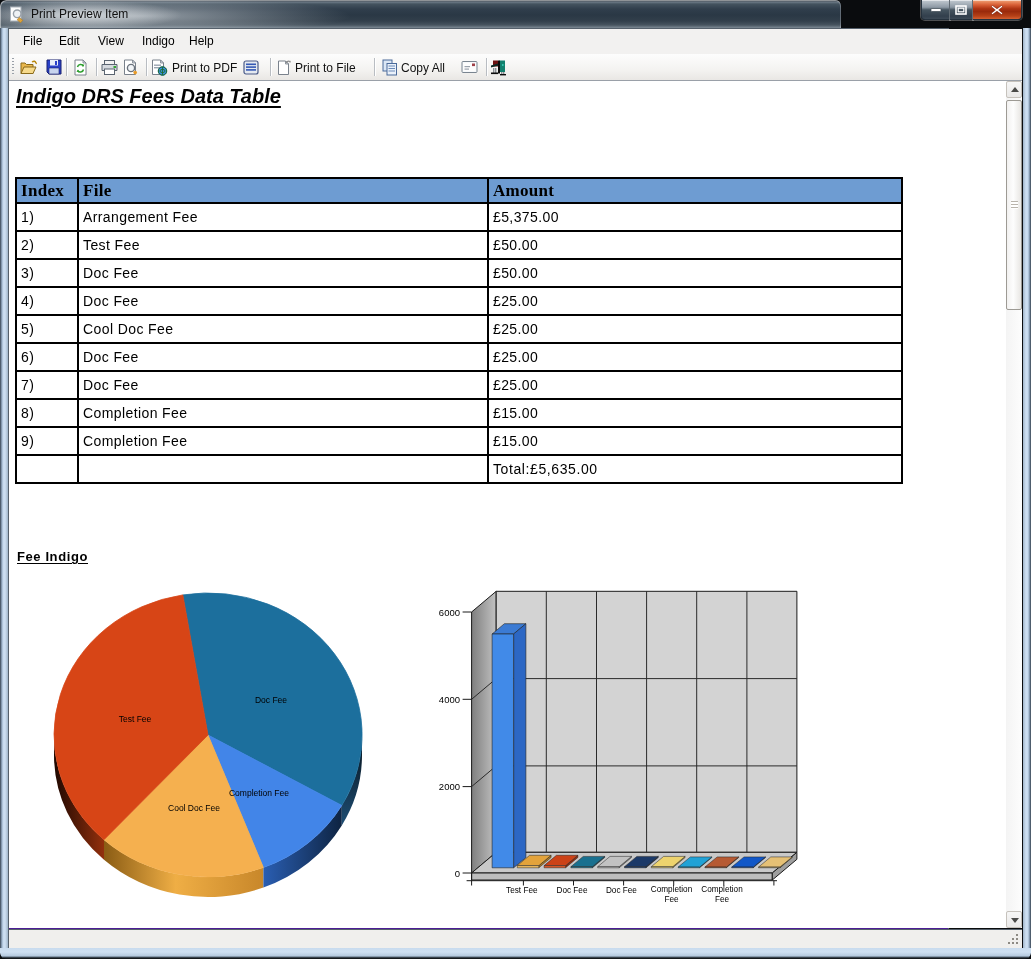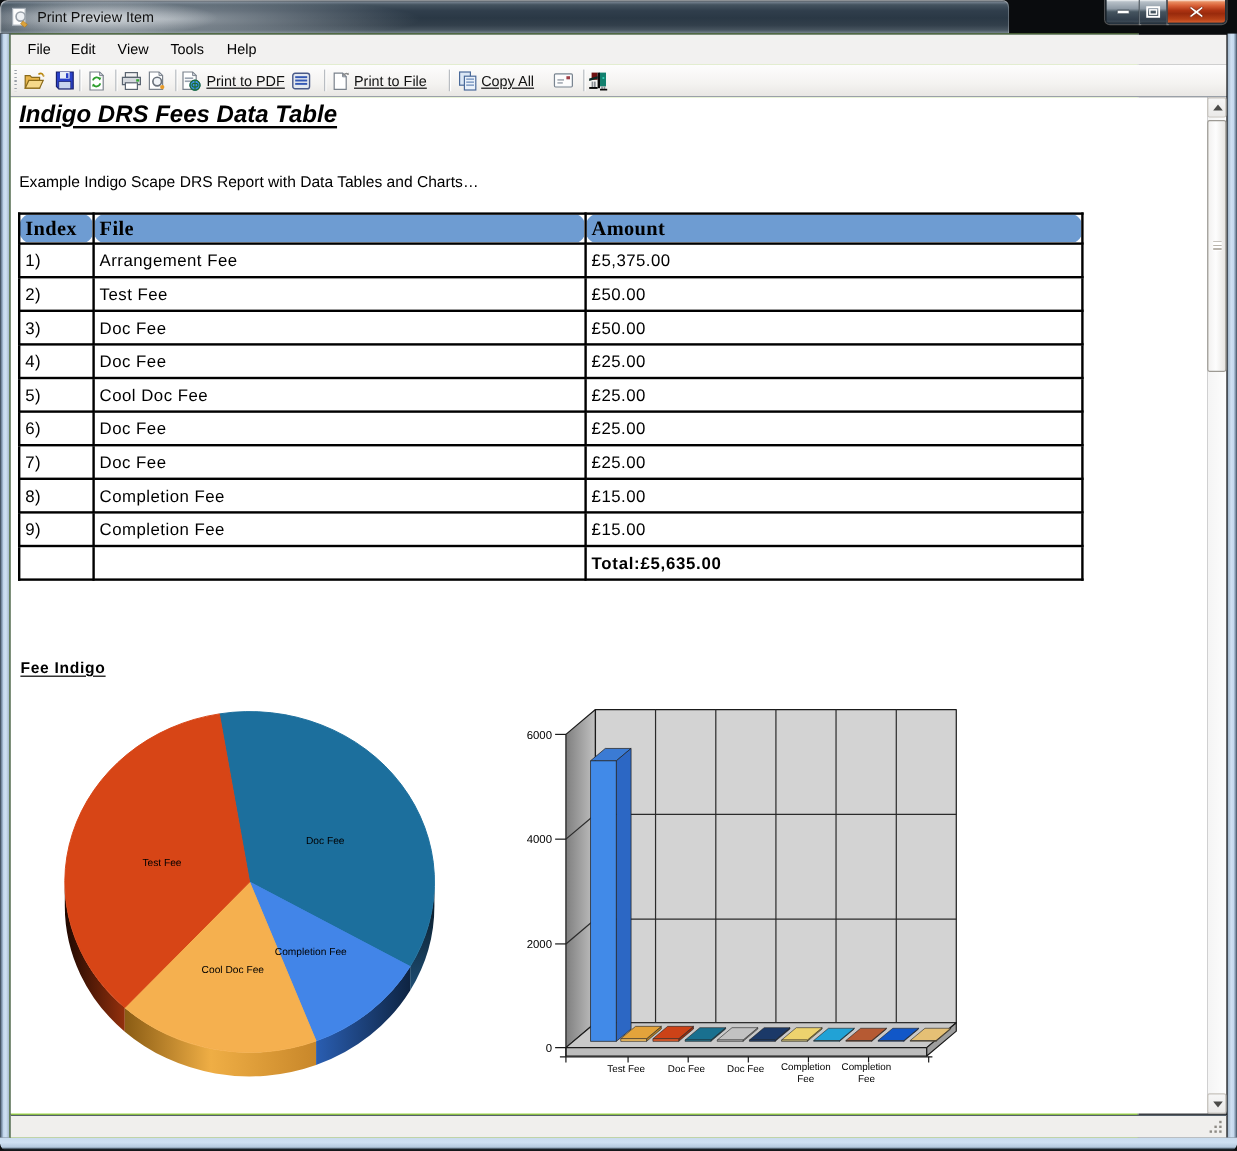--- a/index.html
+++ b/index.html
@@ -21,38 +21,38 @@
 #caption { position:absolute; left:921px; top:0; width:101px; height:20px; display:flex; }
 .cb { height:20px; border:1px solid #25323e; border-top:none; position:relative; box-shadow: inset 0 1px 0 rgba(255,255,255,0.55), 0 0 0 1px rgba(255,255,255,0.28); }
 .cb.min { width:29px; border-radius:0 0 0 4px; background:linear-gradient(180deg,#c2cad1 0,#8e9aa5 38%,#45545f 52%,#323f4c 85%,#3d4a56 100%); }
 .cb.max { width:23px; border-left:none; background:linear-gradient(180deg,#c2cad1 0,#8e9aa5 38%,#45545f 52%,#323f4c 85%,#3d4a56 100%); }
 .cb.close { width:49px; border-left:none; border-radius:0 0 4px 0; background:linear-gradient(180deg,#f2a477 0,#d85f36 25%,#ad3312 46%,#992a0c 60%,#b54017 84%,#d55f30 100%); }
 .cb svg { position:absolute; left:50%; top:50%; transform:translate(-50%,-50%); }
 #bleft { position:absolute; left:0; top:28px; width:8px; height:920px; background:linear-gradient(90deg,#303a44 0,#6c8097 1px,#c5d9ee 3px,#cfe0f2 5px,#9fb4c9 8px); }
 #bright { position:absolute; left:1023px; top:28px; width:8px; height:920px; background:linear-gradient(270deg,#303a44 0,#6c8097 1px,#c5d9ee 3px,#cfe0f2 5px,#9fb4c9 8px); }
 #bbottom { position:absolute; left:0; top:948px; width:1031px; height:11px; background:linear-gradient(180deg,#c8dbEE 0,#cfe0f2 4px,#b5c9de 8px,#5a6a7a 9px,#15191d 10px); border-radius:0 0 6px 6px; }
 
-#inner { position:absolute; left:8px; top:28px; width:941px; height:920px; background:#84cc16; border:1px solid #55606b; border-bottom:none; }
+#inner { position:absolute; left:8px; top:28px; width:941px; height:920px; background:#4c1d95; border:1px solid #55606b; border-bottom:none; }
 #menubar { position:absolute; left:0; top:0; width:1013px; height:25px; background:#f2f1f0; }
 #menubar span { position:absolute; top:5px; font-size:12px; color:#000; }
 #toolbar { position:absolute; left:0; top:25px; width:1013px; height:27px; background:linear-gradient(180deg,#fdfdfd 0,#f4f3f1 60%,#e9e7e4 100%); border-bottom:1px solid #9aa0a8; }
 #toolbar .sep { position:absolute; top:4px; width:1px; height:18px; background:#b9bdc2; box-shadow:1px 0 0 #fff; }
-#toolbar .tbtxt { position:absolute; top:7px; font-size:12px; color:#111;text-decoration:underline; }
+#toolbar .tbtxt { position:absolute; top:7px; font-size:12px; color:#111; }
 #toolbar svg { position:absolute; top:5px; }
 #grip { position:absolute; left:3px; top:4px; width:3px; height:18px;
   background-image:repeating-linear-gradient(180deg,#9aa0a8 0,#9aa0a8 1px,transparent 1px,transparent 3px); width:2px;}
 
 #doc { position:absolute; left:0; top:52px; width:997px; height:847px; background:#fff; overflow:hidden; }
 #doc h1 { position:absolute; left:7px; top:4px; font-size:20px; font-weight:bold; color:#000; text-decoration:underline; text-decoration-thickness:2px; text-underline-offset:3px; letter-spacing:0px;font-style:italic; }
 #doc .para { position:absolute; left:7px; top:63px; font-size:13px; color:#000; }
 #feetable { position:absolute; left:6px; top:96px; border-collapse:collapse; table-layout:fixed; width:886px; }
 #feetable td, #feetable th { border:2px solid #000; font-size:13px; padding:0 0 0 4px; text-align:left; vertical-align:middle; overflow:hidden; white-space:nowrap; }
-#feetable th { background:#6e9cd2; font-family:"Liberation Serif", serif; font-size:17px; letter-spacing:0.3px; font-weight:bold; height:25px;border-radius:11px; }
+#feetable th { background:#6e9cd2; font-family:"Liberation Serif", serif; font-size:17px; letter-spacing:0.3px; font-weight:bold; height:25px; }
 #feetable td { height:28px; background:#fff; font-size:14px; letter-spacing:0.4px; }
-#feetable tr.total td { font-weight:bold; font-size:14px; letter-spacing:0.6px; }
+#feetable tr.total td { font-weight:normal; font-size:14px; letter-spacing:0.6px; }
 #doc h2 { position:absolute; left:8px; top:468px; font-size:13px; font-weight:bold; color:#000; text-decoration:underline; text-underline-offset:2px; letter-spacing:0.6px; }
 
 #vscroll { position:absolute; left:997px; top:52px; width:16px; height:847px; background:linear-gradient(90deg,#f4f4f4 0,#fdfdfd 100%); }
 .sbtn { position:absolute; left:0; width:16px; height:17px; background:linear-gradient(180deg,#f6f6f6 0,#eae9e8 100%); border:1px solid #c6c2bc; border-radius:2px; }
 #sthumb { position:absolute; left:0px; top:19px; width:16px; height:210px; background:linear-gradient(90deg,#f2f1f0 0,#fdfdfd 45%,#e8e6e3 100%); border:1px solid #9d9a94; border-radius:2px; }
 #sthumb:after { content:""; position:absolute; left:4px; top:50%; margin-top:-4px; width:7px; height:8px;
   background-image:repeating-linear-gradient(180deg,#b9b4ac 0,#b9b4ac 1px,#fff 1px,#fff 3px); }
 .arr { width:0; height:0; position:absolute; left:4px; border-left:4px solid transparent; border-right:4px solid transparent; }
 
 #statusbar { position:absolute; left:0; top:900px; width:1013px; height:19px; background:#f0efed; border-top:1px solid #55606b; }
@@ -89,21 +89,21 @@
     </div>
   </div>
   <div id="bleft"></div>
   <div id="bright"></div>
   <div id="bbottom"></div>
   <div id="inner">
     <div id="menubar">
       <span style="left:14px">File</span>
         <span style="left:50px">Edit</span>
         <span style="left:89px">View</span>
-        <span style="left:133px">Tools</span>
+        <span style="left:133px">Indigo</span>
         <span style="left:180px">Help</span>
     </div>
     <div id="toolbar">
       <div id="grip"></div>
       <svg style="left:11px" width="18" height="17" viewBox="0 0 18 17">
         <path d="M1 4 L1 14.5 L13 14.5 L13 5.5 L6.5 5.5 L5 4 Z" fill="#e8b64c" stroke="#8a6a1a" stroke-width="1"></path>
         <path d="M1 14.5 L4 8 L16 8 L13 14.5 Z" fill="#f6d98a" stroke="#8a6a1a" stroke-width="1"></path>
         <path d="M12 3 q3 -2 4 1" fill="none" stroke="#b8860b" stroke-width="1.4"></path>
           <path d="M16.8 5.2 L15.2 4.4 L17 3.4 Z" fill="#b8860b"></path>
       </svg>
@@ -190,21 +190,20 @@
         <rect x="1" y="13.5" width="7" height="1.6" fill="#0a0a0a"></rect>
         <rect x="10" y="15" width="6" height="1.4" fill="#0a0a0a"></rect>
         <circle cx="12.8" cy="6" r="0.9" fill="#3ad0b8"></circle>
       </svg>
       <span class="tbtxt" style="left:163px">Print to PDF</span>
       <span class="tbtxt" style="left:286px">Print to File</span>
       <span class="tbtxt" style="left:392px">Copy All</span>
     </div>
     <div id="doc">
       <h1>Indigo DRS Fees Data Table</h1>
-      <div class="para">Example Indigo Scape DRS Report with Data Tables and Charts…</div>
       <table id="feetable">
         <colgroup>
             <col style="width:62px">
             <col style="width:410px">
             <col style="width:414px">
           </colgroup>
         <tbody>
             <tr>
               <th>Index</th>
               <th>File</th>

